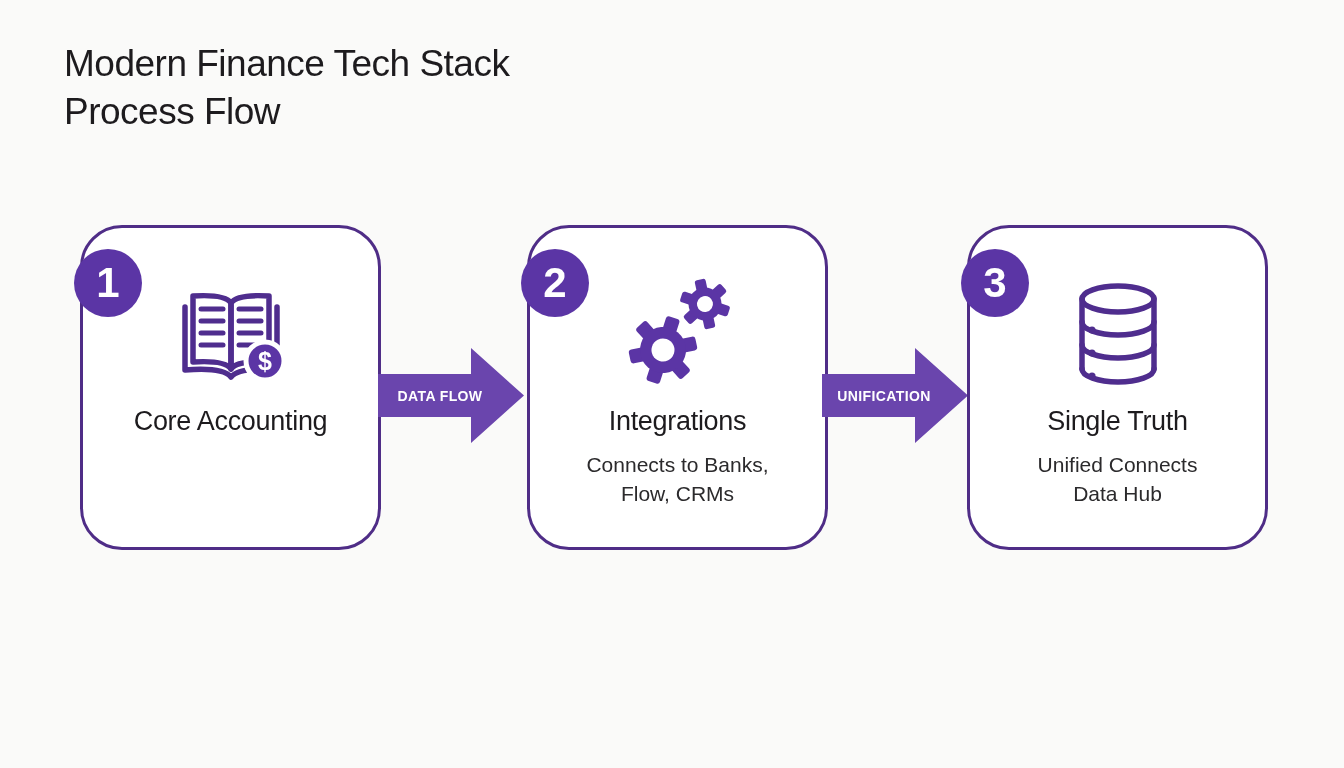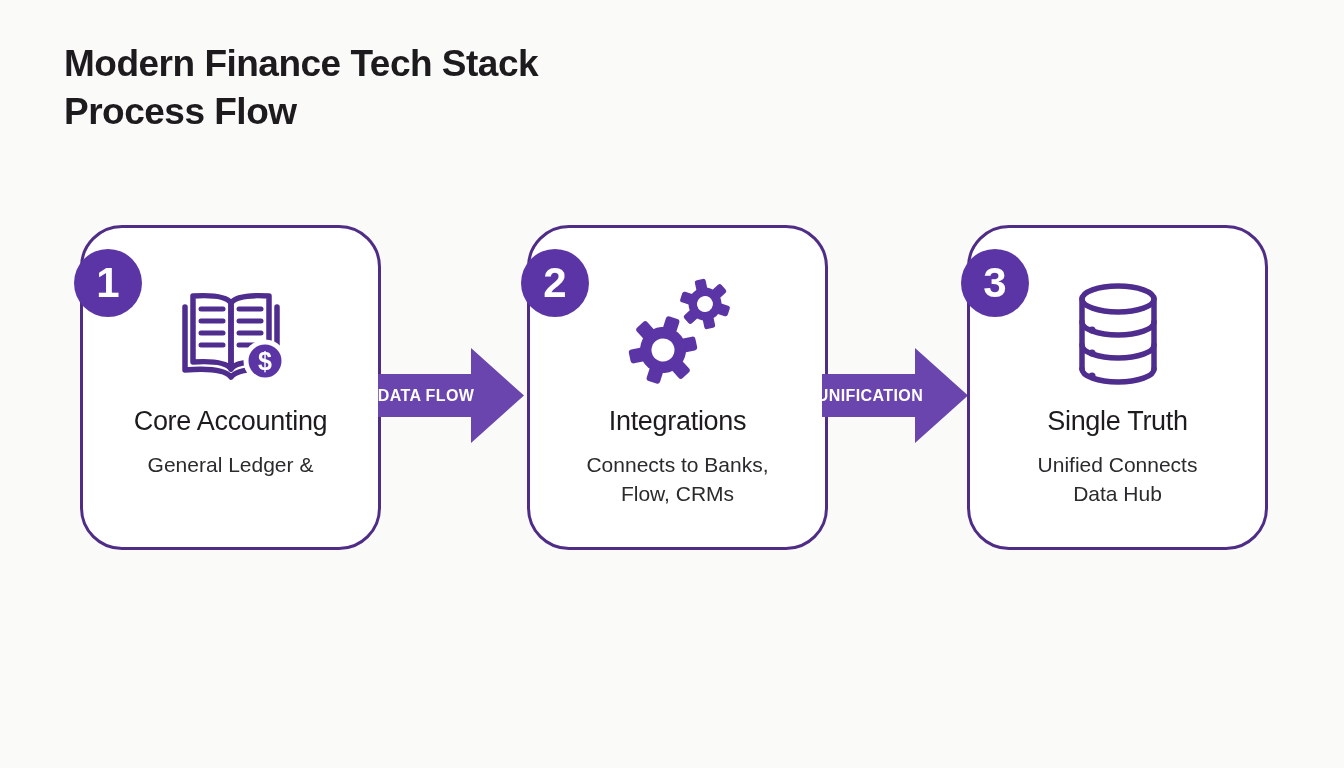--- a/index.html
+++ b/index.html
@@ -16,21 +16,21 @@
   html,body{width:1344px;height:768px;}
   body{
     background:var(--background);
     font-family:"Liberation Sans", sans-serif;
     position:relative;
     overflow:hidden;
   }
   .canvas{position:absolute;inset:0;}
   .page-title{
     position:absolute;left:64px;top:40px;
-    font-size:37px;font-weight:700;color:var(--title-text);
+    font-size:37px;font-weight:400;color:var(--title-text);
     line-height:48px;letter-spacing:-0.5px;
   }
   .card{
     position:absolute;top:225px;width:301px;height:325px;
     background:var(--card-bg);
     border:3px solid var(--purple-border);
     border-radius:42px;
     display:flex;flex-direction:column;align-items:center;
   }
   .card-1{left:80px;}
@@ -57,23 +57,23 @@
     margin-top:13px;
     font-size:21px;color:var(--body-text);
     line-height:29px;text-align:center;
   }
   .card-desc span{display:block;}
   .flow-arrow{
     position:absolute;top:348px;width:146px;height:95px;
   }
   .flow-arrow svg{position:absolute;inset:0;width:100%;height:100%;}
   .arrow-label{
-    position:absolute;left:2px;top:27px;width:92px;height:42px;
+    position:absolute;left:16px;top:27px;width:92px;height:42px;
     display:flex;align-items:center;justify-content:center;
-    color:#ffffff;font-size:16px;font-weight:700;letter-spacing:0.4px;
+    color:#ffffff;font-size:14px;font-weight:700;letter-spacing:0.4px;
     white-space:nowrap;
   }
   .icon-svg{display:block;}
 </style>
 </head>
 <body>
 
 <div class="canvas">
 
   <header class="page-title">
@@ -97,21 +97,20 @@
           <line x1="70" y1="40" x2="92" y2="40"></line>
           <line x1="70" y1="52" x2="92" y2="52"></line>
           <line x1="70" y1="64" x2="92" y2="64"></line>
         </g>
         <circle cx="96" cy="80" r="19" fill="var(--purple-badge)" stroke="#ffffff" stroke-width="5"></circle>
         <text x="96" y="89" text-anchor="middle" font-family="Liberation Sans, sans-serif" font-size="25" font-weight="bold" fill="#ffffff">$</text>
       </svg>
     </div>
     <h2 class="card-title">Core Accounting</h2>
     <p class="card-desc">
-      <span>General Ledger &amp;</span>
     </p>
   </section>
 
   <div class="flow-arrow" style="left:378px">
     <svg viewBox="0 0 146 95">
       <polygon points="0,26 93,26 93,0 146,47.5 93,95 93,69 0,69" fill="var(--purple-arrow)"></polygon>
     </svg>
     <span class="arrow-label">DATA FLOW</span>
   </div>
 

